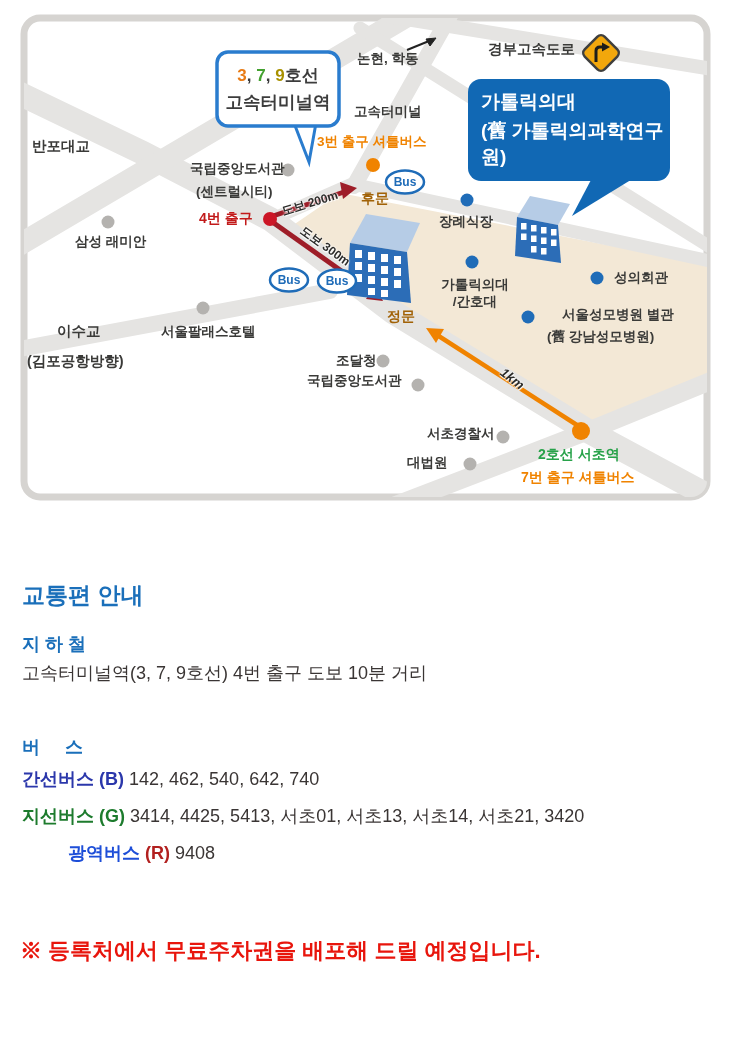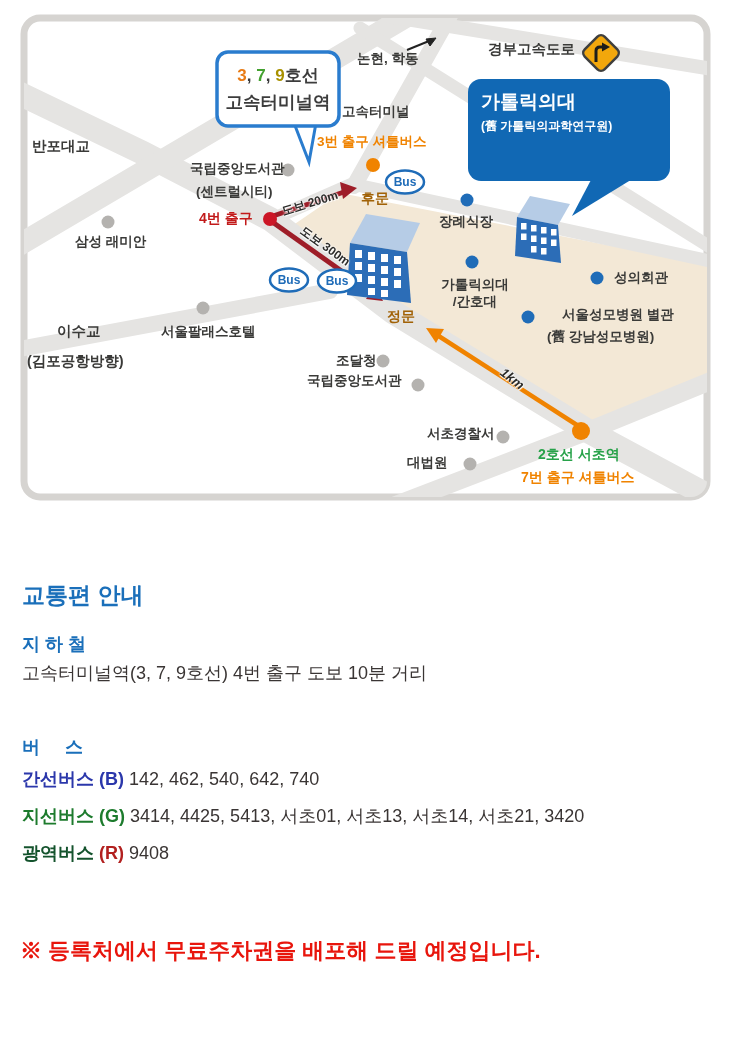--- a/index.html
+++ b/index.html
@@ -17,21 +17,21 @@
   .busoval{position:absolute;width:36px;text-align:center;font-weight:bold;font-size:12px;color:#1f6cb8;}
   .bubble-station{position:absolute;left:217px;top:52px;width:122px;height:74px;display:flex;flex-direction:column;justify-content:center;text-align:center;font-weight:bold;}
   .bubble-station .l1{font-size:17px;color:#3c3c3c;}
   .bubble-station .l2{font-size:17.5px;color:#3c3c3c;margin-top:3px;}
   .c3{color:#e87b15;}
   .c7{color:#43a12f;}
   .c9{color:#a89100;}
   .bubble-dest{position:absolute;left:468px;top:79px;width:202px;height:102px;color:#fff;font-weight:bold;padding:10px 0 0 13px;box-sizing:border-box;}
   .bubble-dest .d1{font-size:19px;}
   .bubble-dest .d2{font-size:22.5px;margin-top:2px;letter-spacing:-0.5px;}
-  .bubble-dest .d3{font-size:12px;margin-top:3px;font-weight:bold;}
+  .bubble-dest .d3{font-size:19px;margin-top:3px;font-weight:bold;}
   .info-title{position:absolute;left:22px;top:580px;font-size:23px;font-weight:bold;color:#1a6fba;}
   .sec-label{position:absolute;left:22px;font-size:18px;font-weight:bold;color:#1a6fba;white-space:pre;}
   .sec-body{position:absolute;left:22px;font-size:18px;color:#3a3534;white-space:nowrap;}
   .busline{position:absolute;left:22px;font-size:18px;color:#3a3534;white-space:nowrap;}
   .busline .bname,.busline .bcode{font-weight:bold;}
   .note{position:absolute;left:20px;top:936px;font-size:22px;font-weight:bold;color:#e8150c;white-space:nowrap;}
 </style>
 </head>
 <body>
 
@@ -153,21 +153,21 @@
 
   <div class="ml big" style="left:32px;top:137px;">반포대교</div>
   <div class="ml" style="left:190px;top:161px;">국립중앙도서관</div>
   <div class="ml" style="left:196px;top:184px;">(센트럴시티)</div>
   <div class="ml" style="left:75px;top:234px;">삼성 래미안</div>
   <div class="ml big" style="left:57px;top:322px;">이수교</div>
   <div class="ml big" style="left:27px;top:344px;margin-top:8px;">(김포공항방향)</div>
   <div class="ml" style="left:161px;top:324px;">서울팔래스호텔</div>
   <div class="ml red" style="left:199px;top:210px;font-size:14px;">4번 출구</div>
   <div class="ml orange" style="left:317px;top:134px;">3번 출구 셔틀버스</div>
-  <div class="ml" style="left:342px;top:104px;text-align:right;">고속터미널</div>
+  <div class="ml" style="left:354px;top:104px;text-align:right;">고속터미널</div>
   <div class="ml" style="left:357px;top:51px;">논현, 학동</div>
   <div class="ml big" style="left:488px;top:40px;">경부고속도로</div>
   <div class="ml blue" style="left:361px;top:190px;">후문</div>
   <div class="ml blue" style="left:387px;top:308px;">정문</div>
   <div class="ml" style="left:439px;top:214px;">장례식장</div>
   <div class="ml center" style="left:436px;top:277px;width:78px;"><span>가톨릭의대</span><br><span>/간호대</span></div>
   <div class="ml" style="left:614px;top:270px;">성의회관</div>
   <div class="ml" style="left:562px;top:307px;">서울성모병원 별관</div>
   <div class="ml" style="left:547px;top:329px;">(舊 강남성모병원)</div>
   <div class="ml" style="left:336px;top:353px;">조달청</div>
@@ -204,18 +204,18 @@
   <span class="bname" style="color: rgb(43, 55, 171);">간선버스</span>
   <span class="bcode" style="color: rgb(43, 55, 171);">(B)</span>
   <span>142, 462, 540, 642, 740</span>
 </div>
 <div class="busline" style="top:804px;">
   <span class="bname" style="color: rgb(29, 123, 45);">지선버스</span>
   <span class="bcode" style="color: rgb(29, 123, 45);">(G)</span>
   <span>3414, 4425, 5413, 서초01, 서초13, 서초14, 서초21, 3420</span>
 </div>
 <div class="busline" style="top:841px;">
-  <span class="bname" style="color: #14532d;">광역버스</span>
+  <span class="bname" style="color: #1d4ed8; margin-left: 46px;">광역버스</span>
   <span class="bcode" style="color: rgb(178, 32, 31);">(R)</span>
   <span>9408</span>
 </div>
 
 <div class="note">※ 등록처에서 무료주차권을 배포해 드릴 예정입니다.</div>
 
 </body></html>

